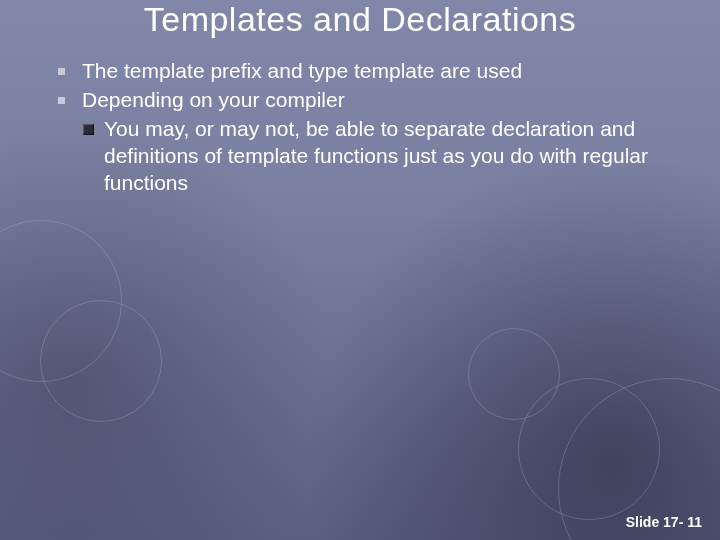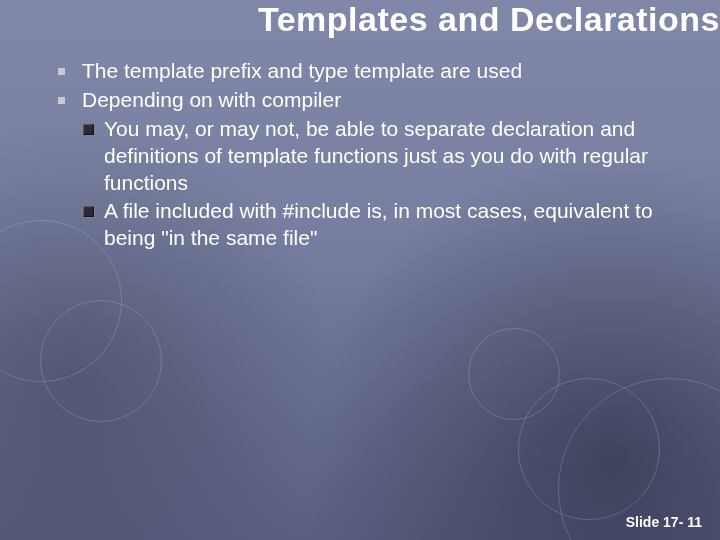--- a/index.html
+++ b/index.html
@@ -25,24 +25,24 @@
     position: absolute;
     border: 1px solid rgba(200,200,220,0.25);
     border-radius: 50%;
     pointer-events: none;
   }
   .title {
     position: absolute;
     top: 0px;
     left: 0;
     right: 0;
-    text-align: right;
+    text-align: center;
     font-size: 34px;
     color: #ffffff;
-    font-weight: 700;
+    font-weight: 400;
     letter-spacing: 0.5px;
   }
   .body {
     position: absolute;
     top: 58px;
     left: 28px;
     right: 20px;
     font-size: 21px;
     line-height: 1.28;
     color: #ffffff;
@@ -113,20 +113,19 @@
   <div class="deco" style="width:160px;height:160px;left:-40px;top:220px;"></div>
   <div class="deco" style="width:120px;height:120px;left:40px;top:300px;"></div>
   <div class="deco" style="width:220px;height:220px;right:-60px;bottom:-60px;"></div>
   <div class="deco" style="width:140px;height:140px;right:60px;bottom:20px;"></div>
   <div class="deco" style="width:90px;height:90px;right:160px;bottom:120px;"></div>
 
   <div class="title">Templates and Declarations</div>
 
   <div class="body">
     <div class="lvl2">The template prefix  and type template are used</div>
-    <div class="lvl2">Depending on with compiler</div>
+    <div class="lvl2">Depending on your compiler</div>
     <div class="lvl3">You may, or may not,  be able to separate declaration and definitions of template functions just as you do with regular functions</div>
-    <div class="lvl3">A file included with #include is, in most cases, equivalent to being "in the same file"</div>
   </div>
 
   <div class="footer">Slide 17- 11</div>
 
 </div>
 
 </body></html>

